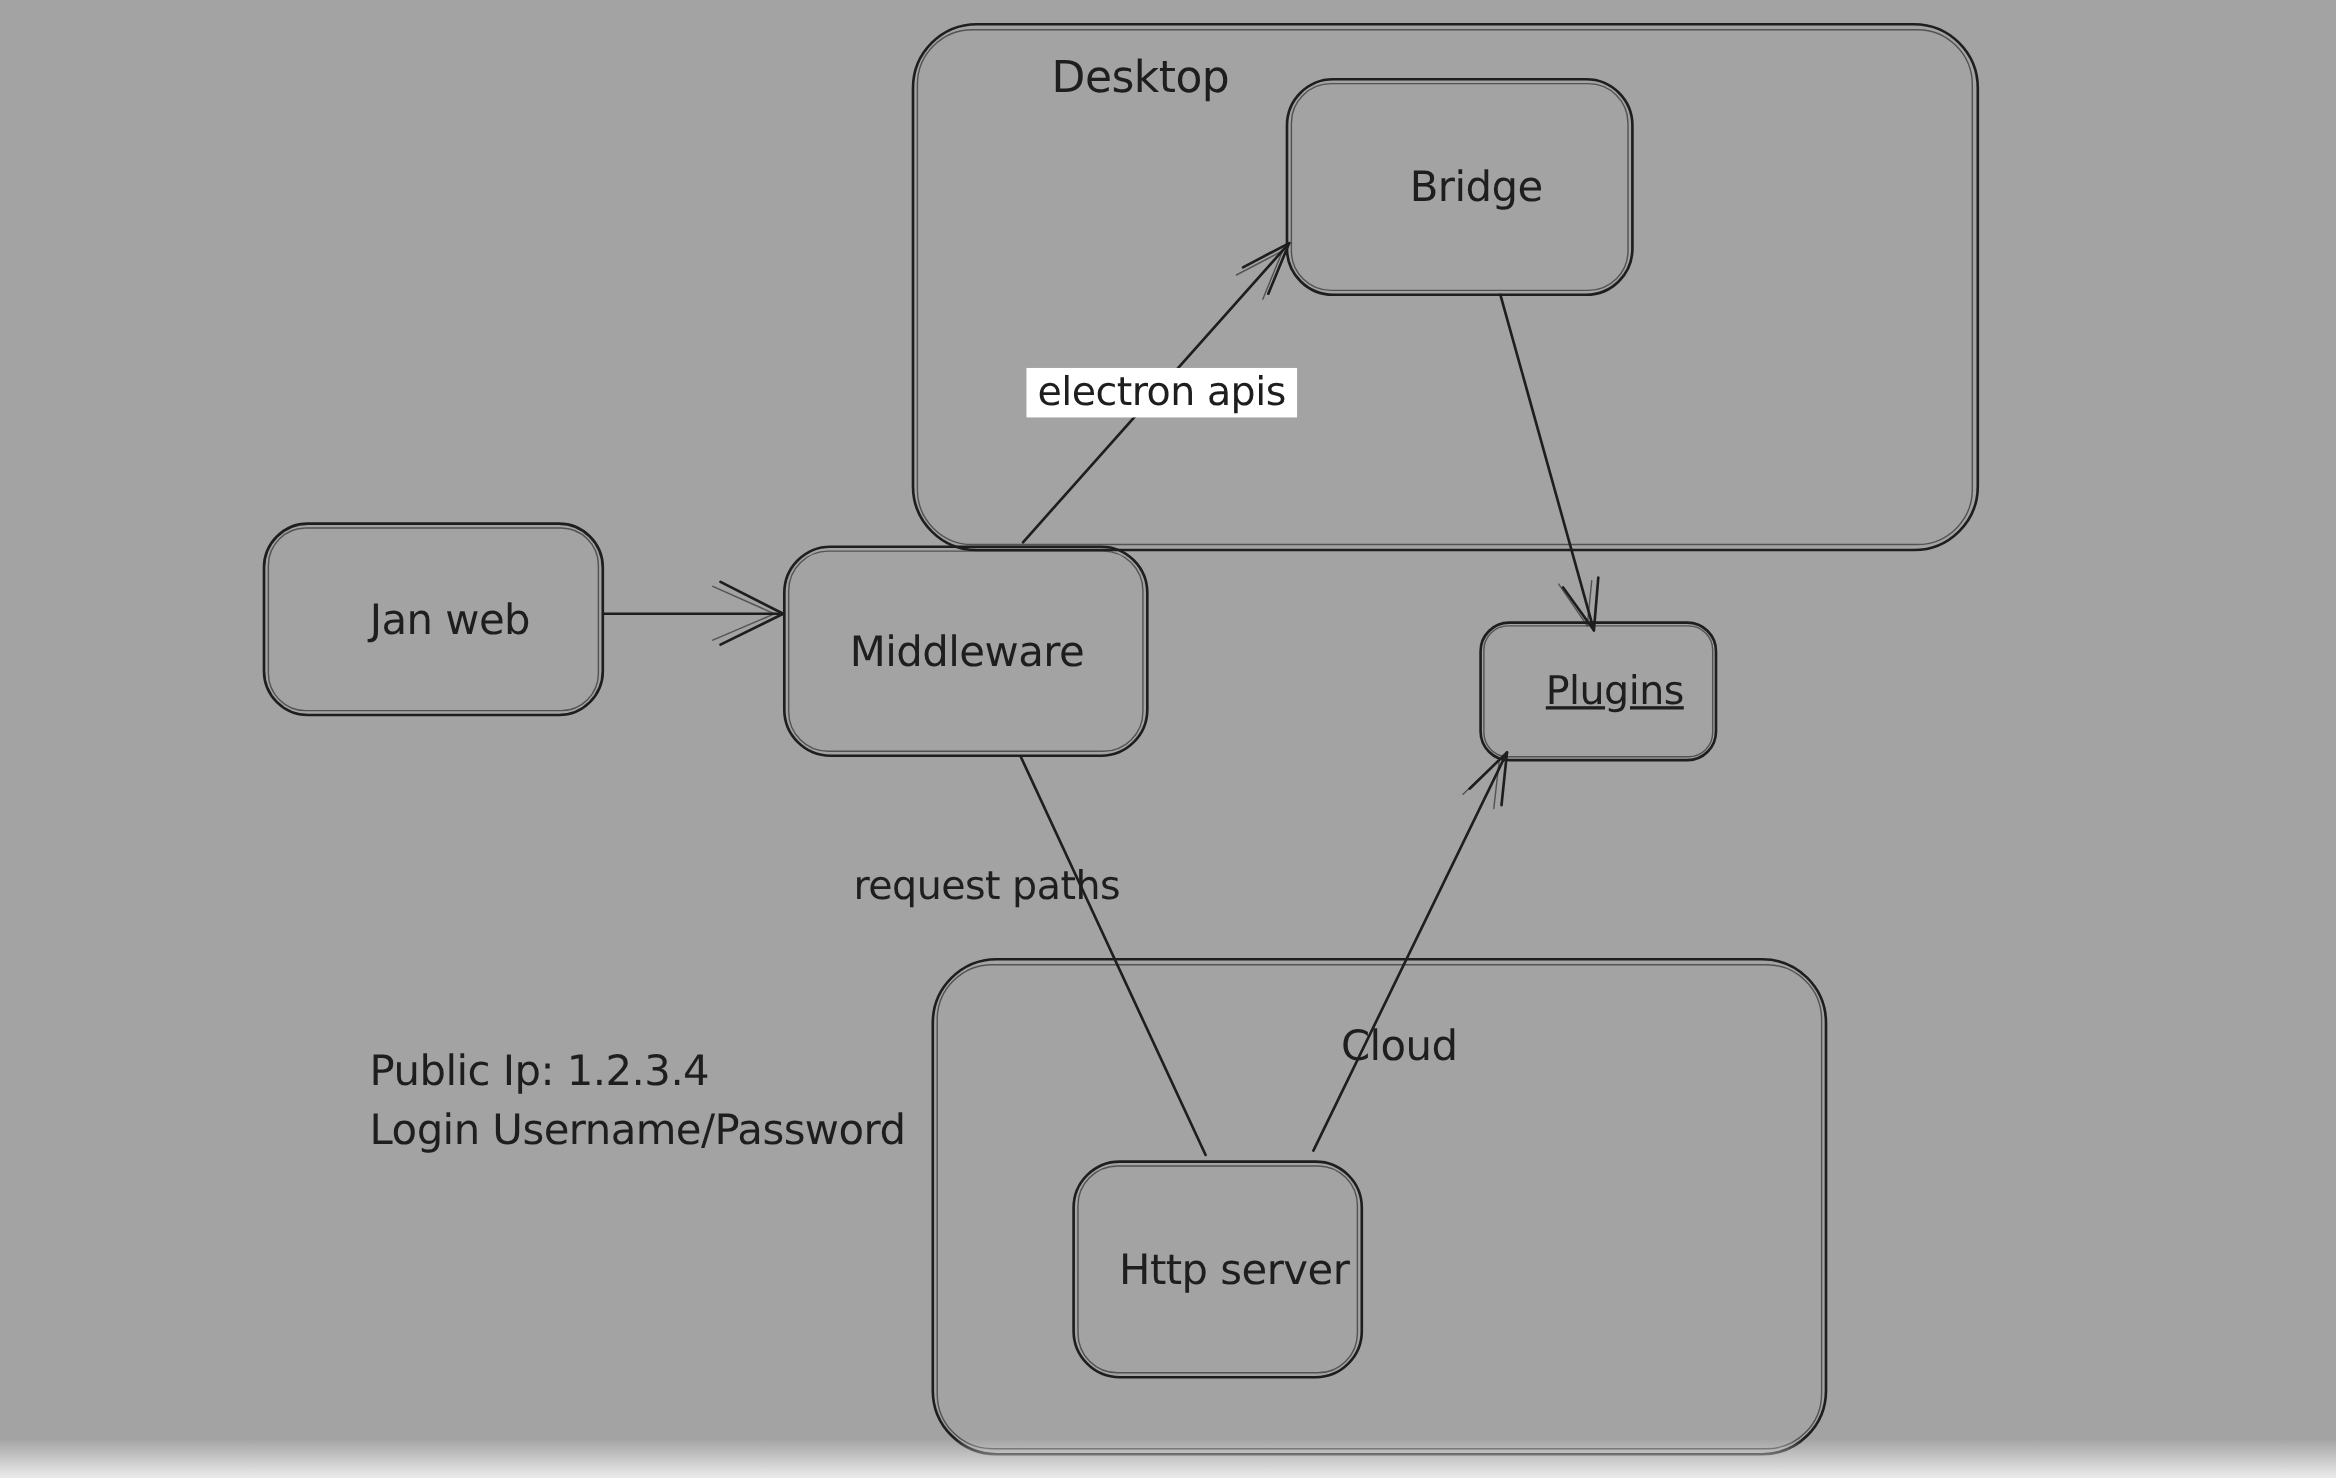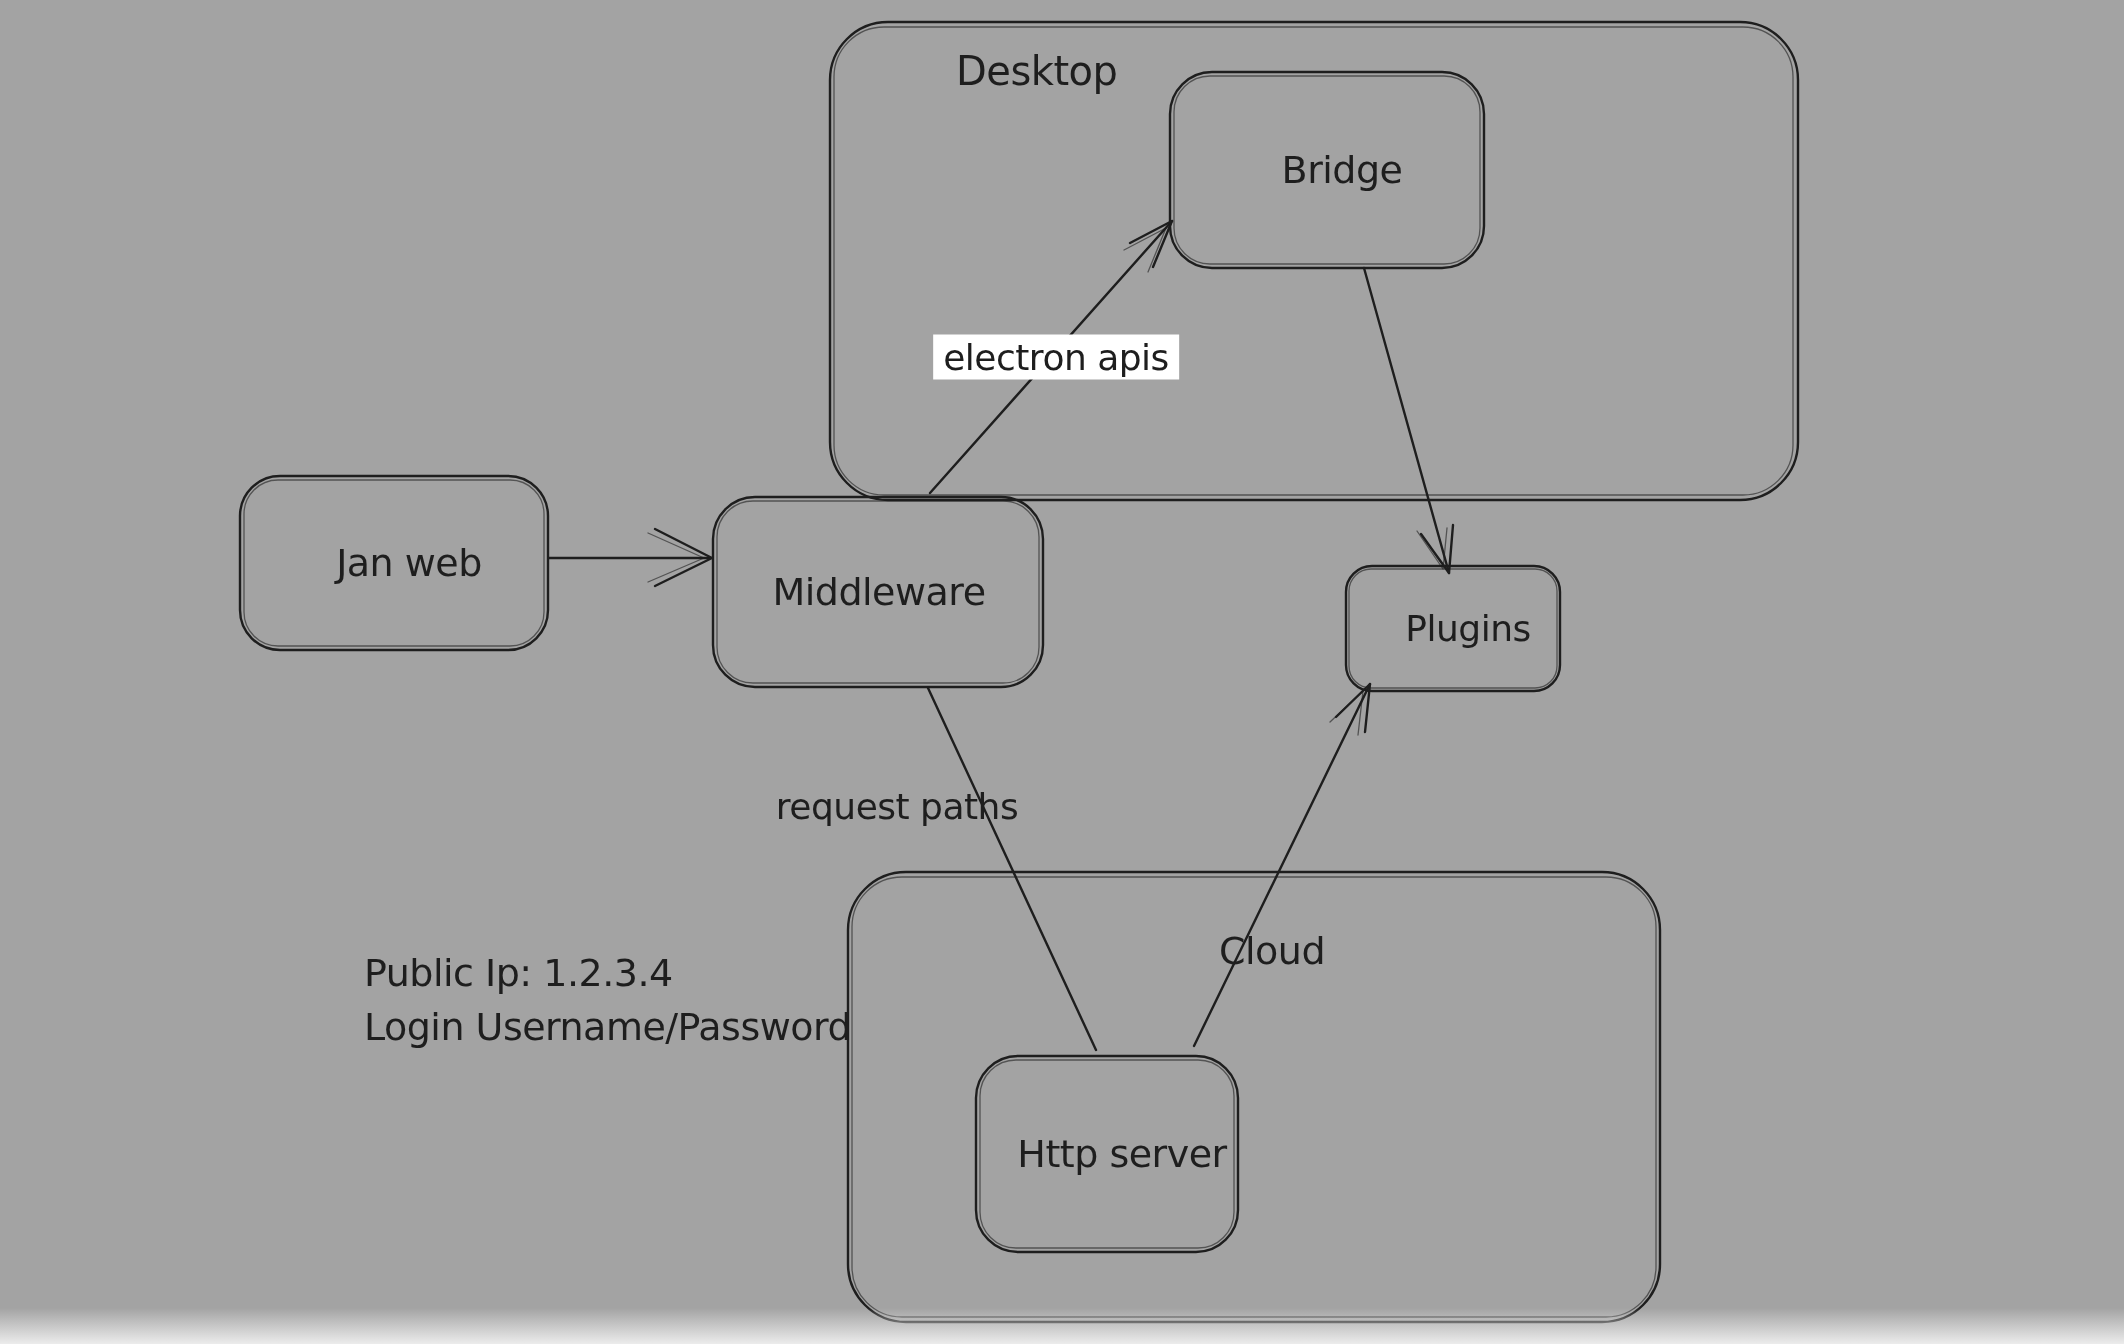--- a/index.html
+++ b/index.html
@@ -151,28 +151,28 @@
   <div class="lbl container-label" style="left:956px; top:48px;">Desktop</div>
 
   <div class="lbl container-label" style="left:1219px; top:929px; font-size:38px;">Cloud</div>
 
   <div class="node-label" style="left:240px; top:476px; width:308px; height:174px;">Jan web</div>
 
   <div class="node-label" style="left:684px; top:497px; width:360px; height:190px;">Middleware</div>
 
   <div class="node-label" style="left:1170px; top:72px; width:314px; height:196px;">Bridge</div>
 
-  <div class="node-label" style="left:1346px; top:566px; width:214px; height:125px; font-size:36px;">Plugins</div>
+  <div class="node-label" style="left:1346px; top:566px; width:214px; height:125px; font-size:36px;text-decoration:underline;">Plugins</div>
 
   <div class="node-label" style="left:976px; top:1056px; width:262px; height:196px;">Http server</div>
 
   <div class="lbl edge-label center mask" style="left:1056px; top:357px;">electron apis</div>
 
   <div class="lbl edge-label center" style="left:897px; top:806px;">request paths</div>
 
-  <div class="lbl note" style="left:364px; top:946px;">
+  <div class="lbl note" style="left:336px; top:946px;">
     <div>Public Ip: 1.2.3.4</div>
     <div>Login Username/Password</div>
   </div>
 
   <div class="fade"></div>
 
 </div>
 
 </body></html>

